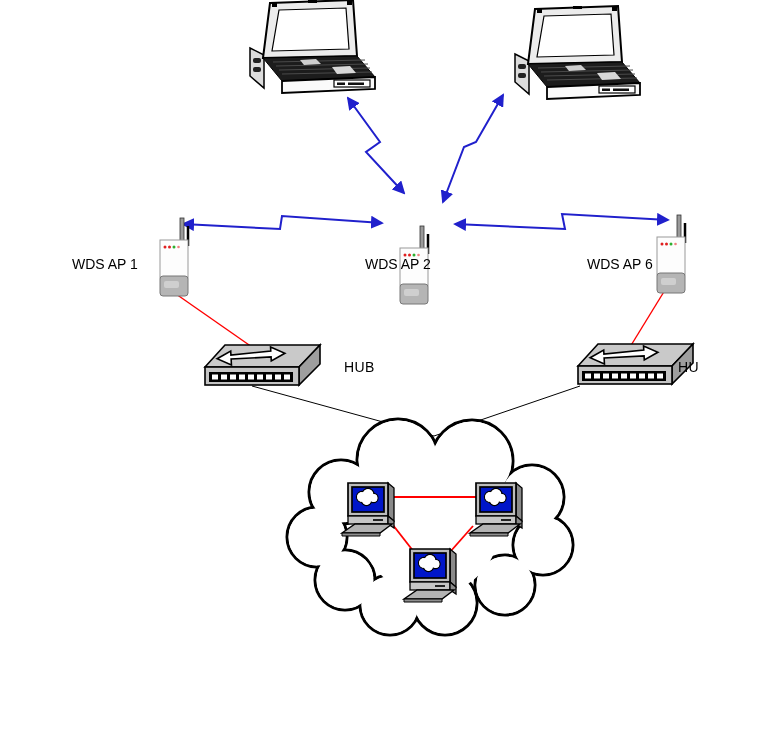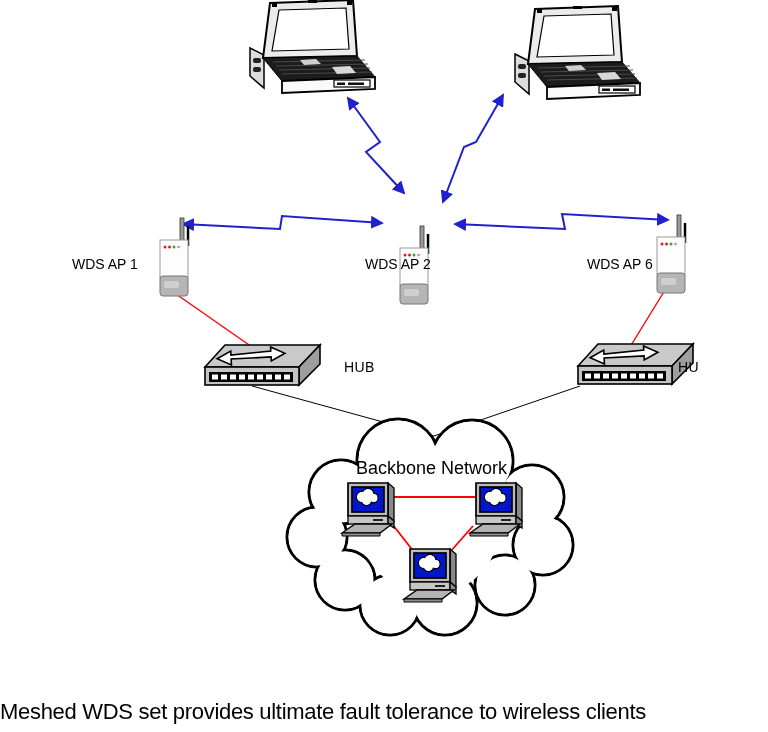--- a/index.html
+++ b/index.html
@@ -175,16 +175,14 @@
   <g transform="translate(404,547)">
         <use href="#pc"></use>
       </g>
 </svg>
 
 <div class="lbl lbl-ap" style="left:72px;top:257px;">WDS AP 1</div>
 <div class="lbl lbl-ap" style="left:317px;top:257px;margin-left:48px;">WDS AP 2</div>
 <div class="lbl lbl-ap" style="left:587px;top:257px;">WDS AP 6</div>
 <div class="lbl lbl-hub" style="left:344px;top:360px;">HUB</div>
 <div class="lbl lbl-hub" style="left:678px;top:360px;">HUB</div>
-<div class="lbl lbl-backbone" style="left:356px;top:459px;">Backbone Network</div>
-<div class="caption">Meshed WDS set provides ultimate fault tolerance to wireless clients</div>
 
 </div>
 
 </body></html>

